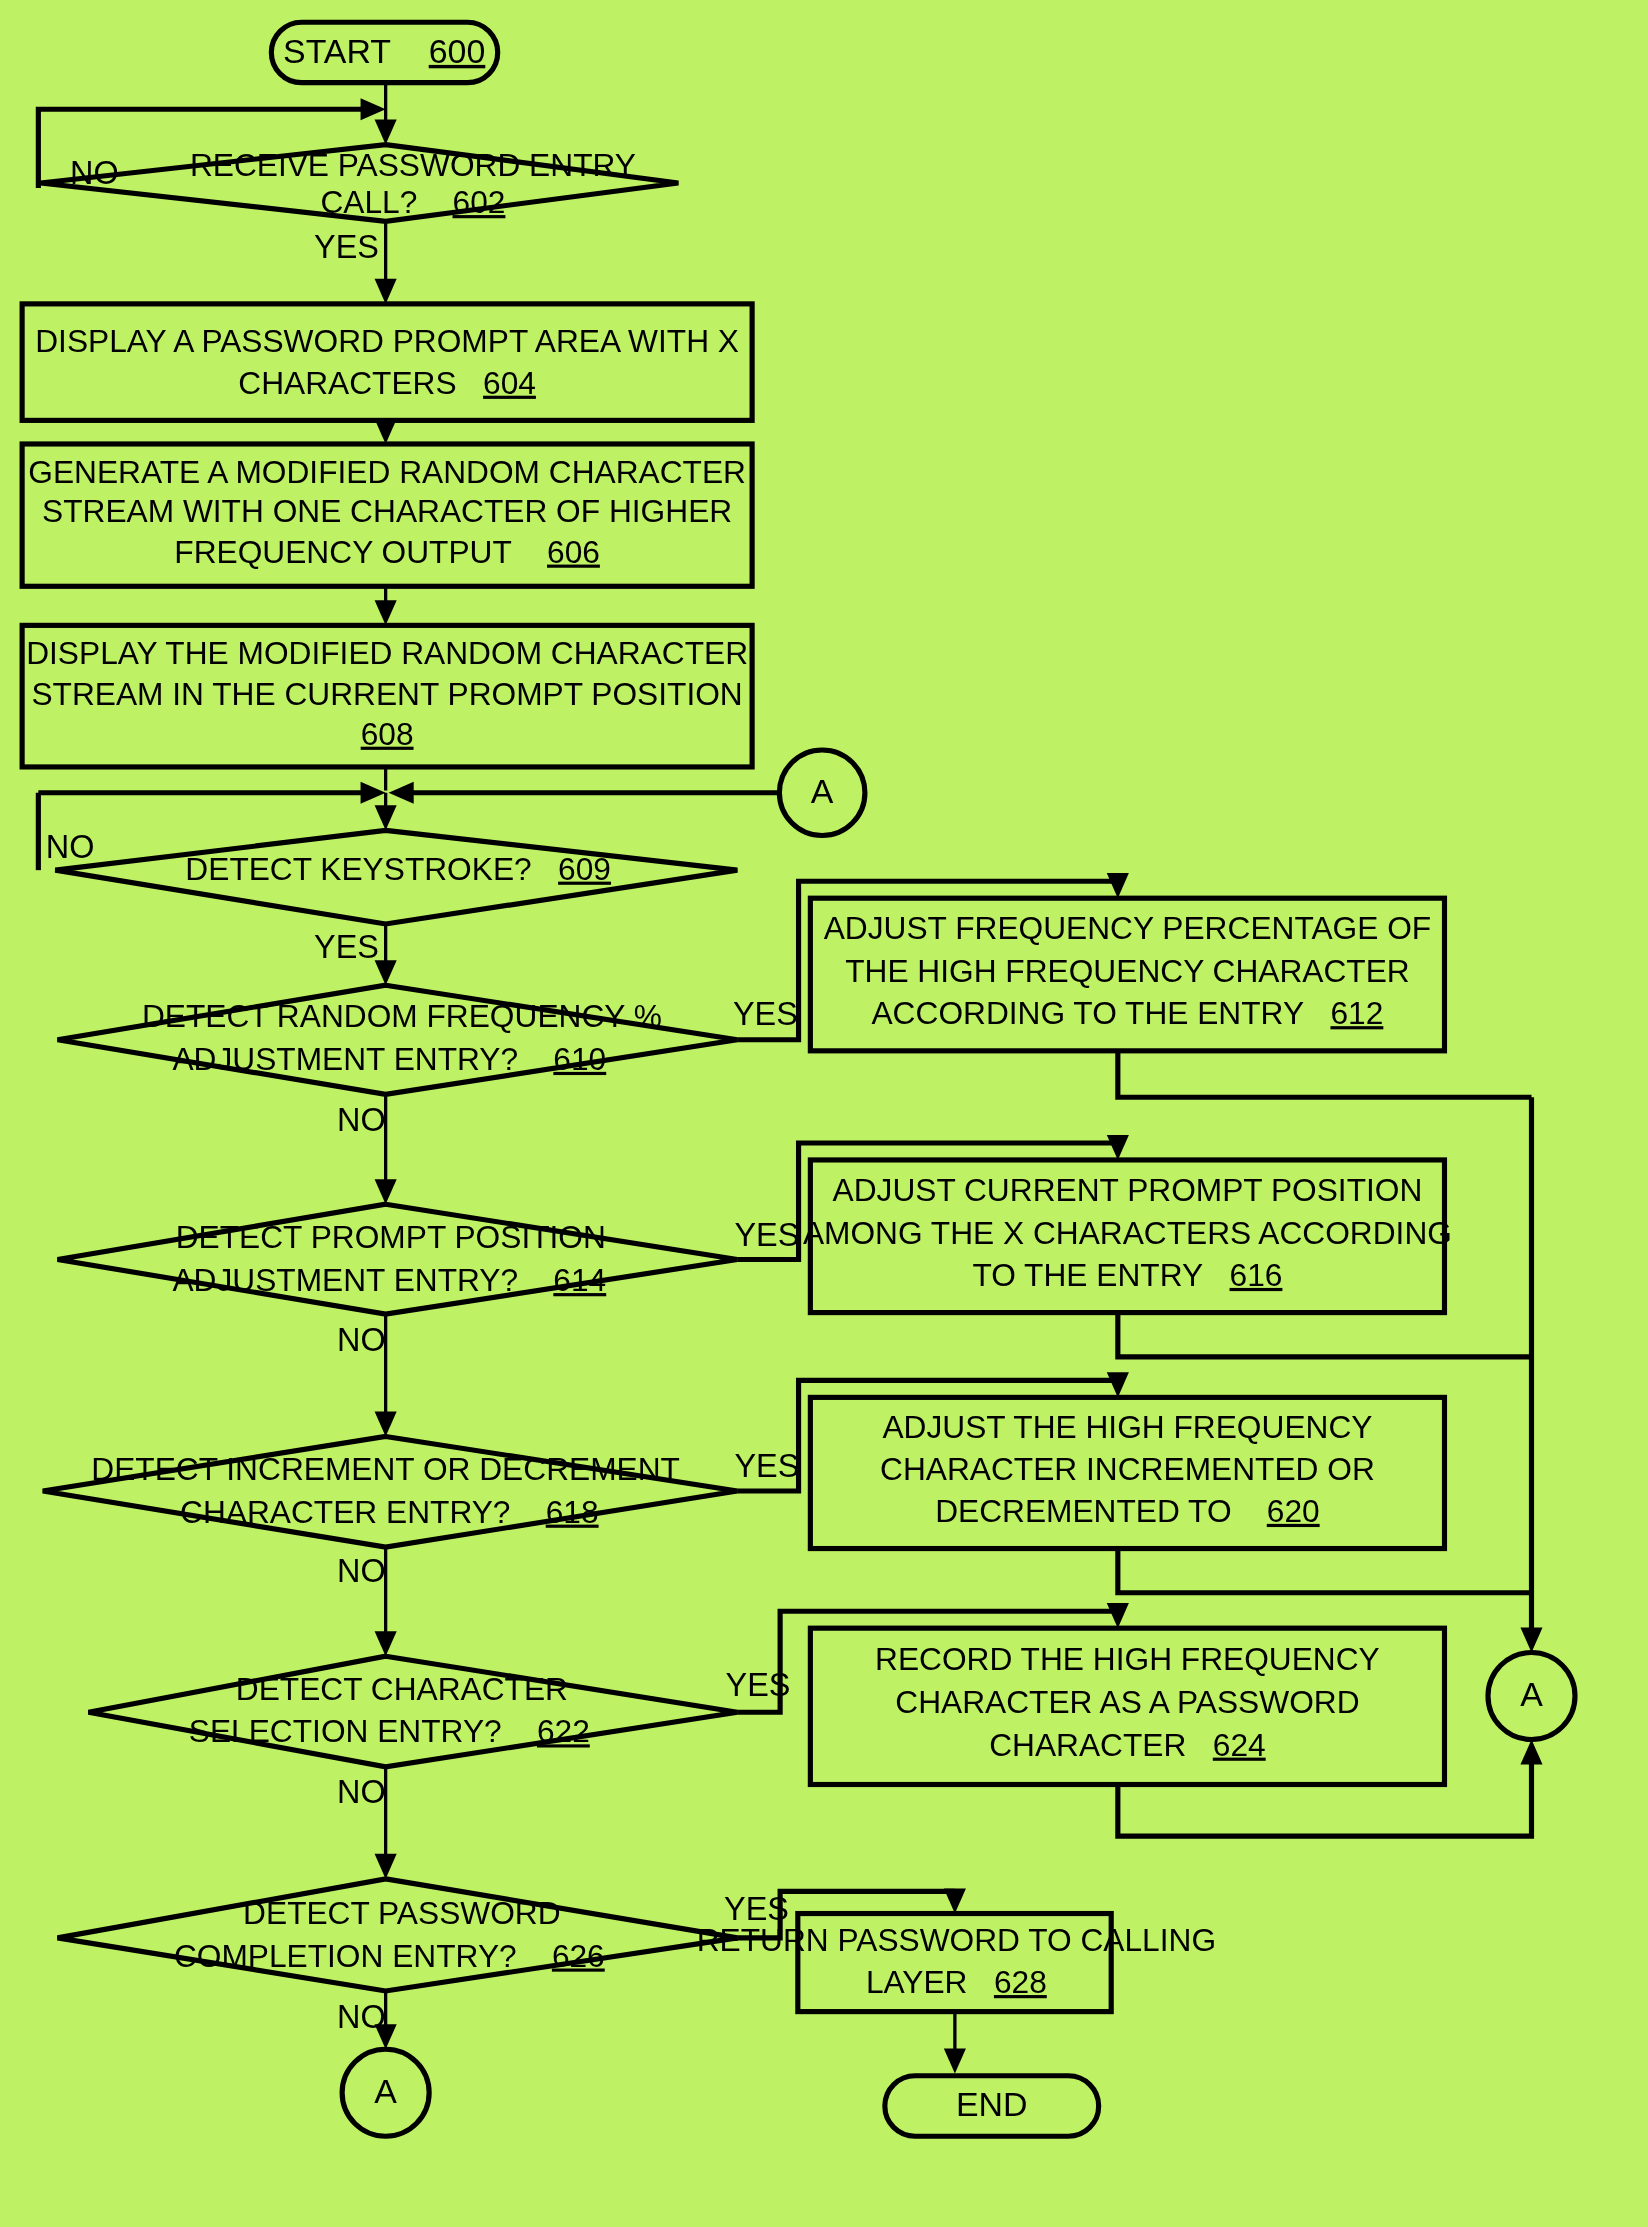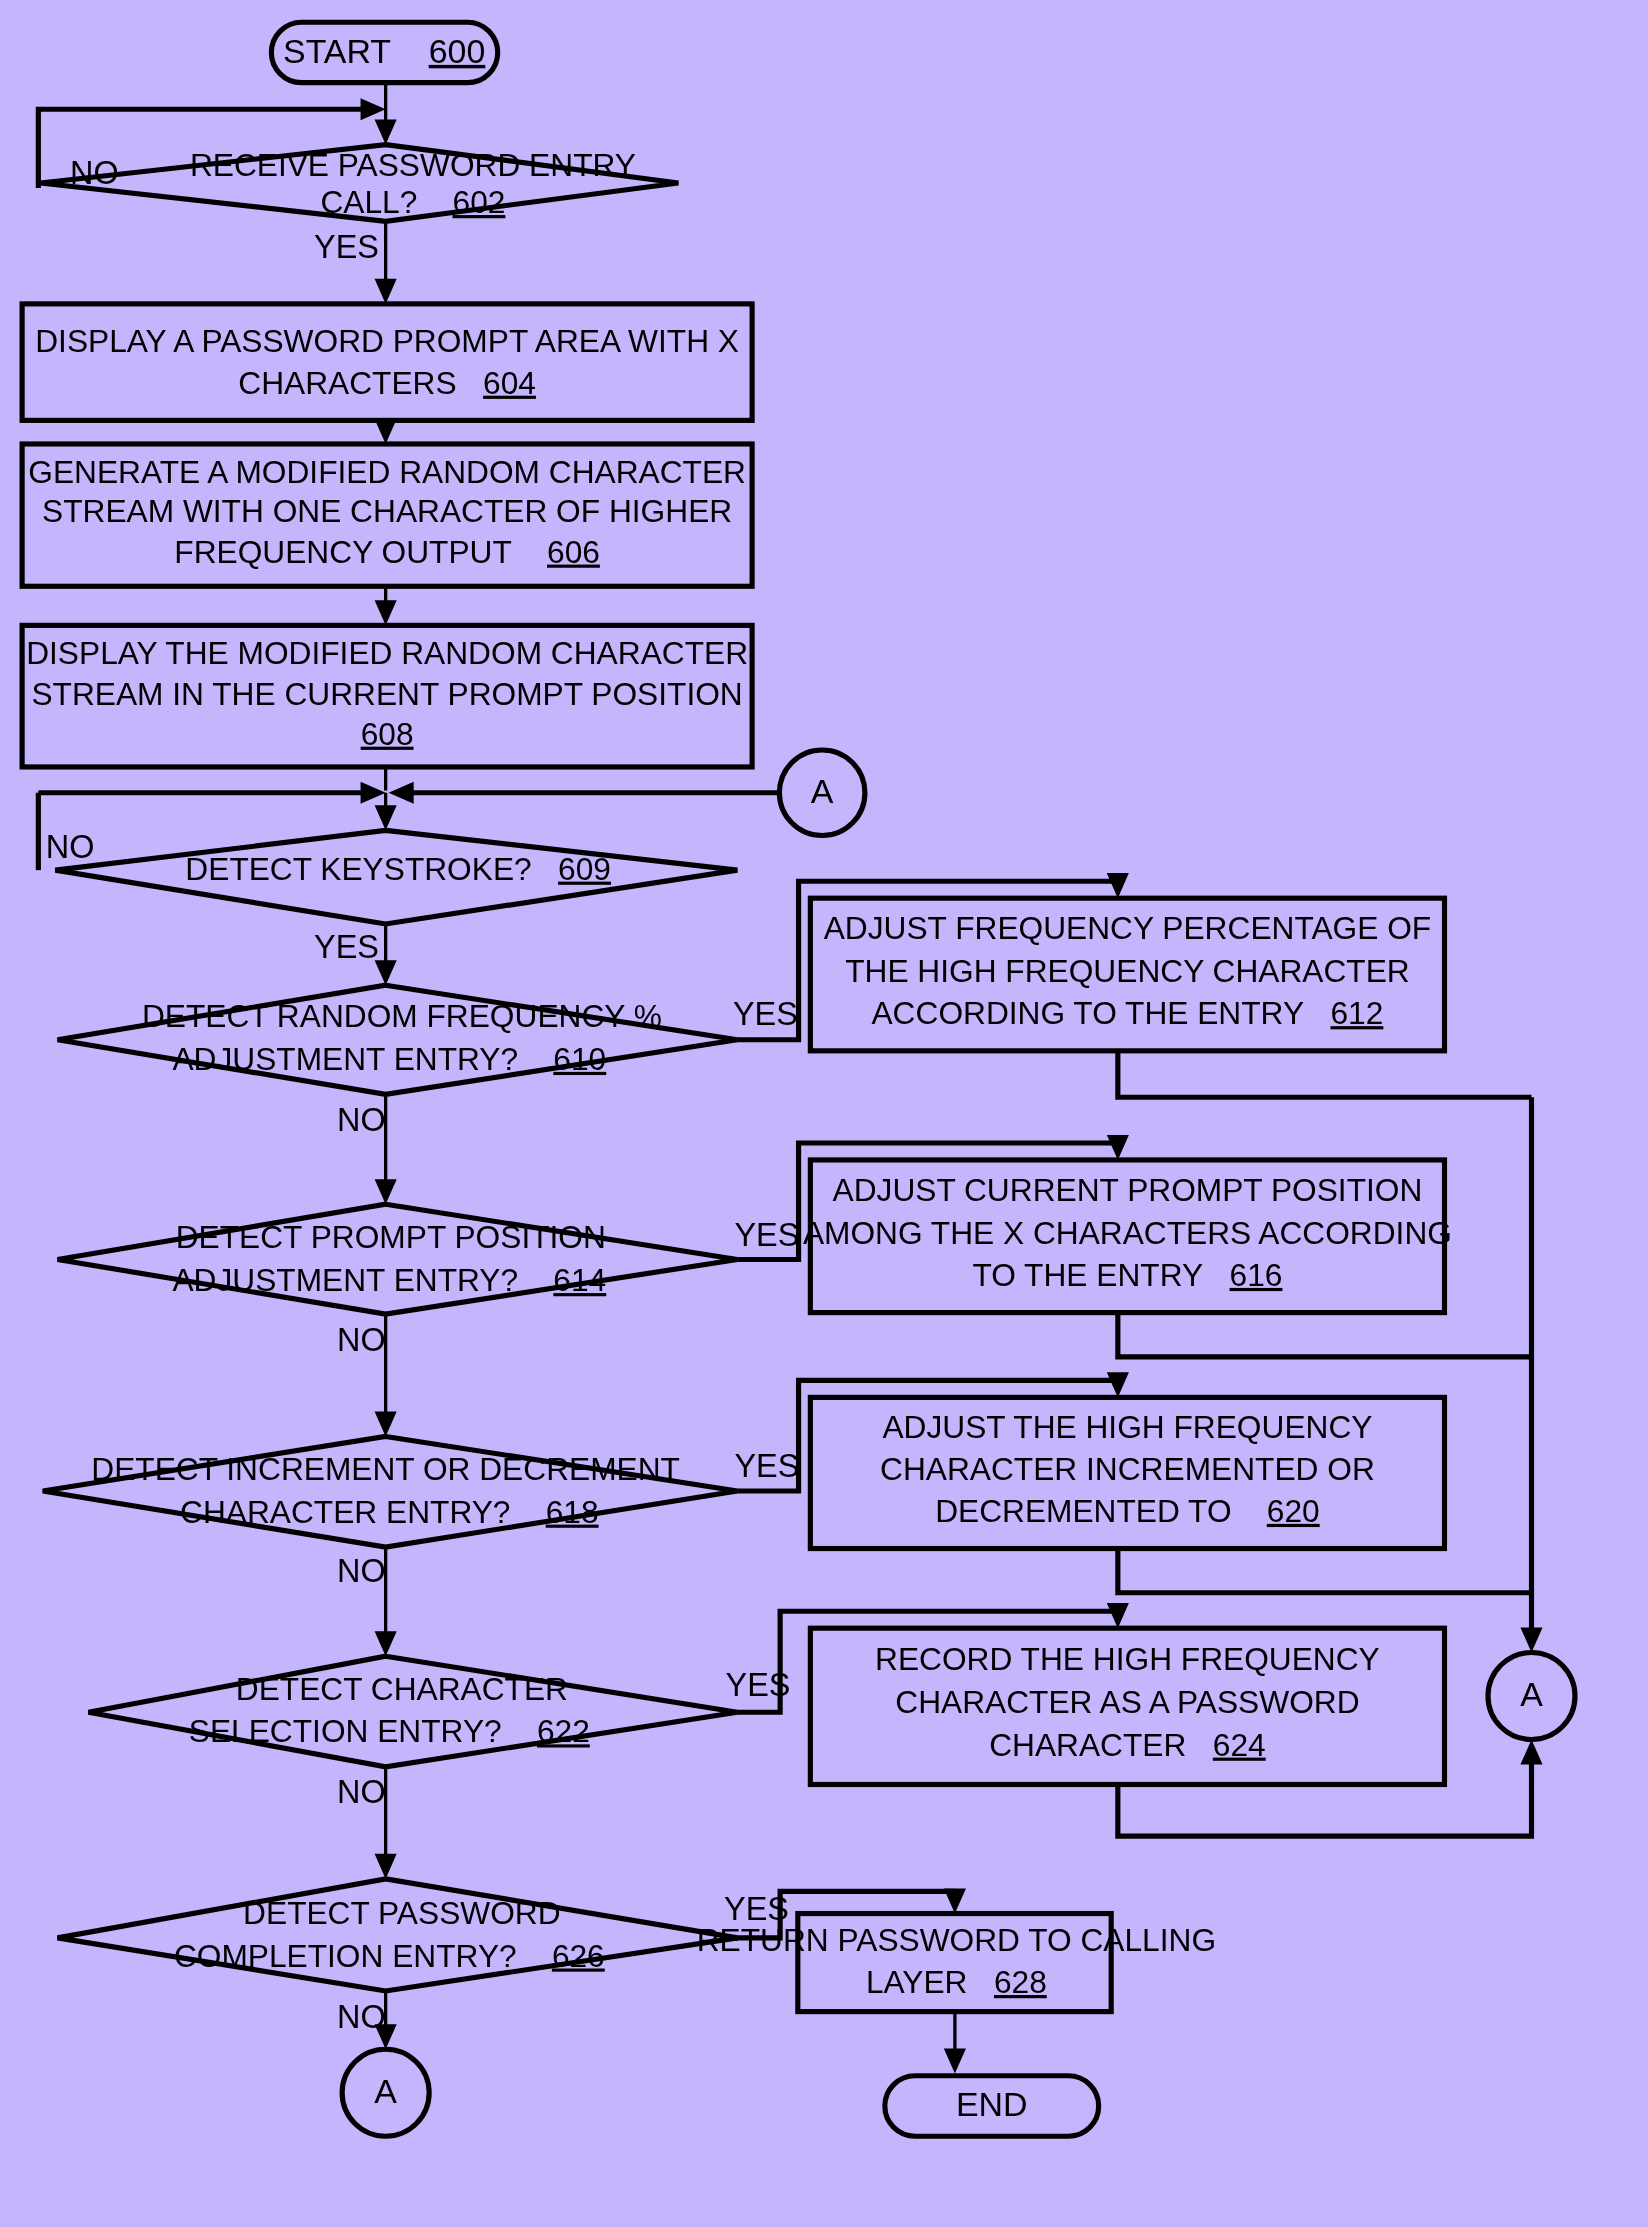--- a/index.html
+++ b/index.html
@@ -8,21 +8,21 @@
     padding: 0;
     background: #ffffff;
   }
   body {
     font-family: "Liberation Sans", sans-serif;
   }
   #sheet {
     position: relative;
     width: 1648px;
     height: 2227px;
-    background: #c4b5fd;
+    background: #bef264;
     overflow: hidden;
   }
   svg#flow {
     display: block;
     width: 1648px;
     height: 2227px;
   }
   .shape-fill { fill: #ffffff; }
   .shape-stroke { stroke: #000000; fill: none; }
   .lw-thick { stroke-width: 7; }

